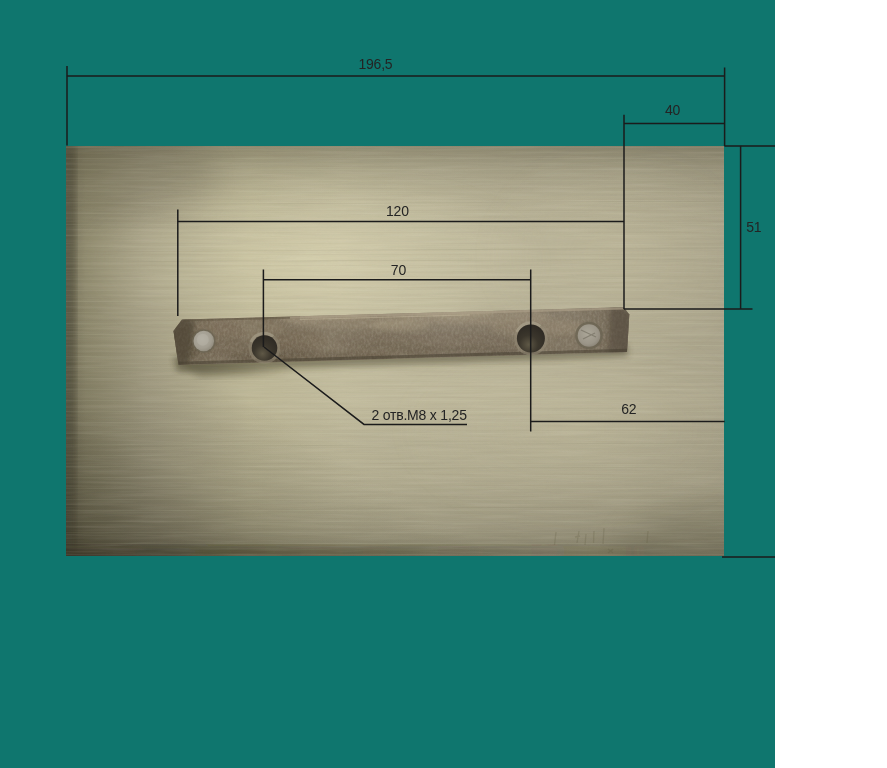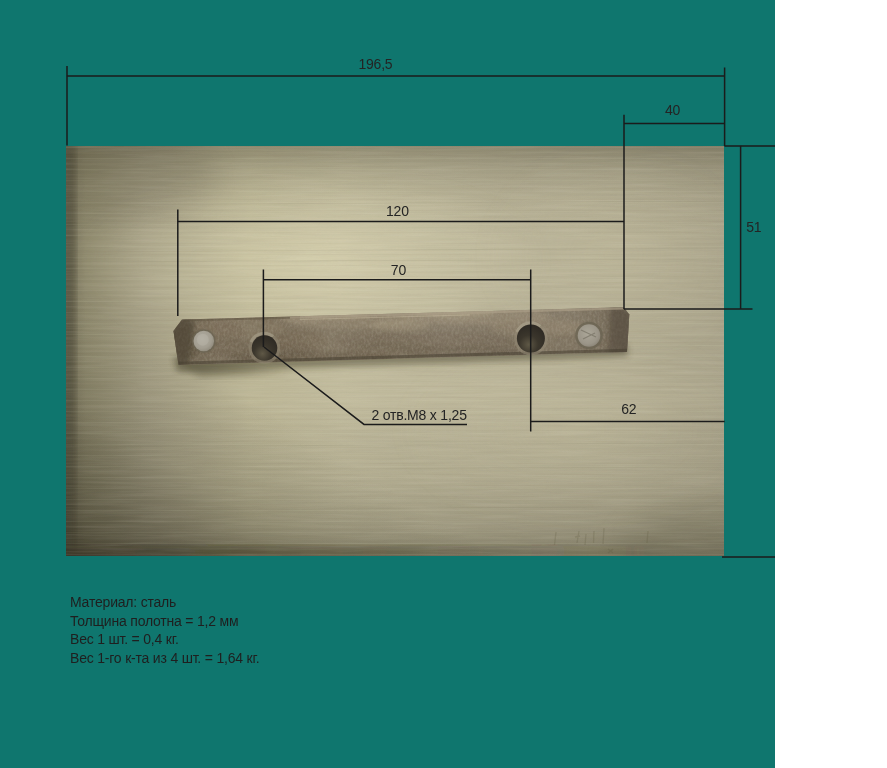--- a/index.html
+++ b/index.html
@@ -286,17 +286,13 @@
   <text x="628.8" y="414.3" text-anchor="middle">62</text>
 
   <text x="753.8" y="232.4" text-anchor="middle">51</text>
 
   <text x="799.3" y="351.5">120</text>
 
   <text x="371.4" y="420.3">2 отв.М8 х 1,25</text>
 </svg>
 
 
-<div class="notes">Материал: сталь
-Толщина полотна = 1,2 мм
-Вес 1 шт. = 0,4 кг.
-Вес 1-го к-та из 4 шт. = 1,64 кг.</div>
 </div>
 
 </body></html>

